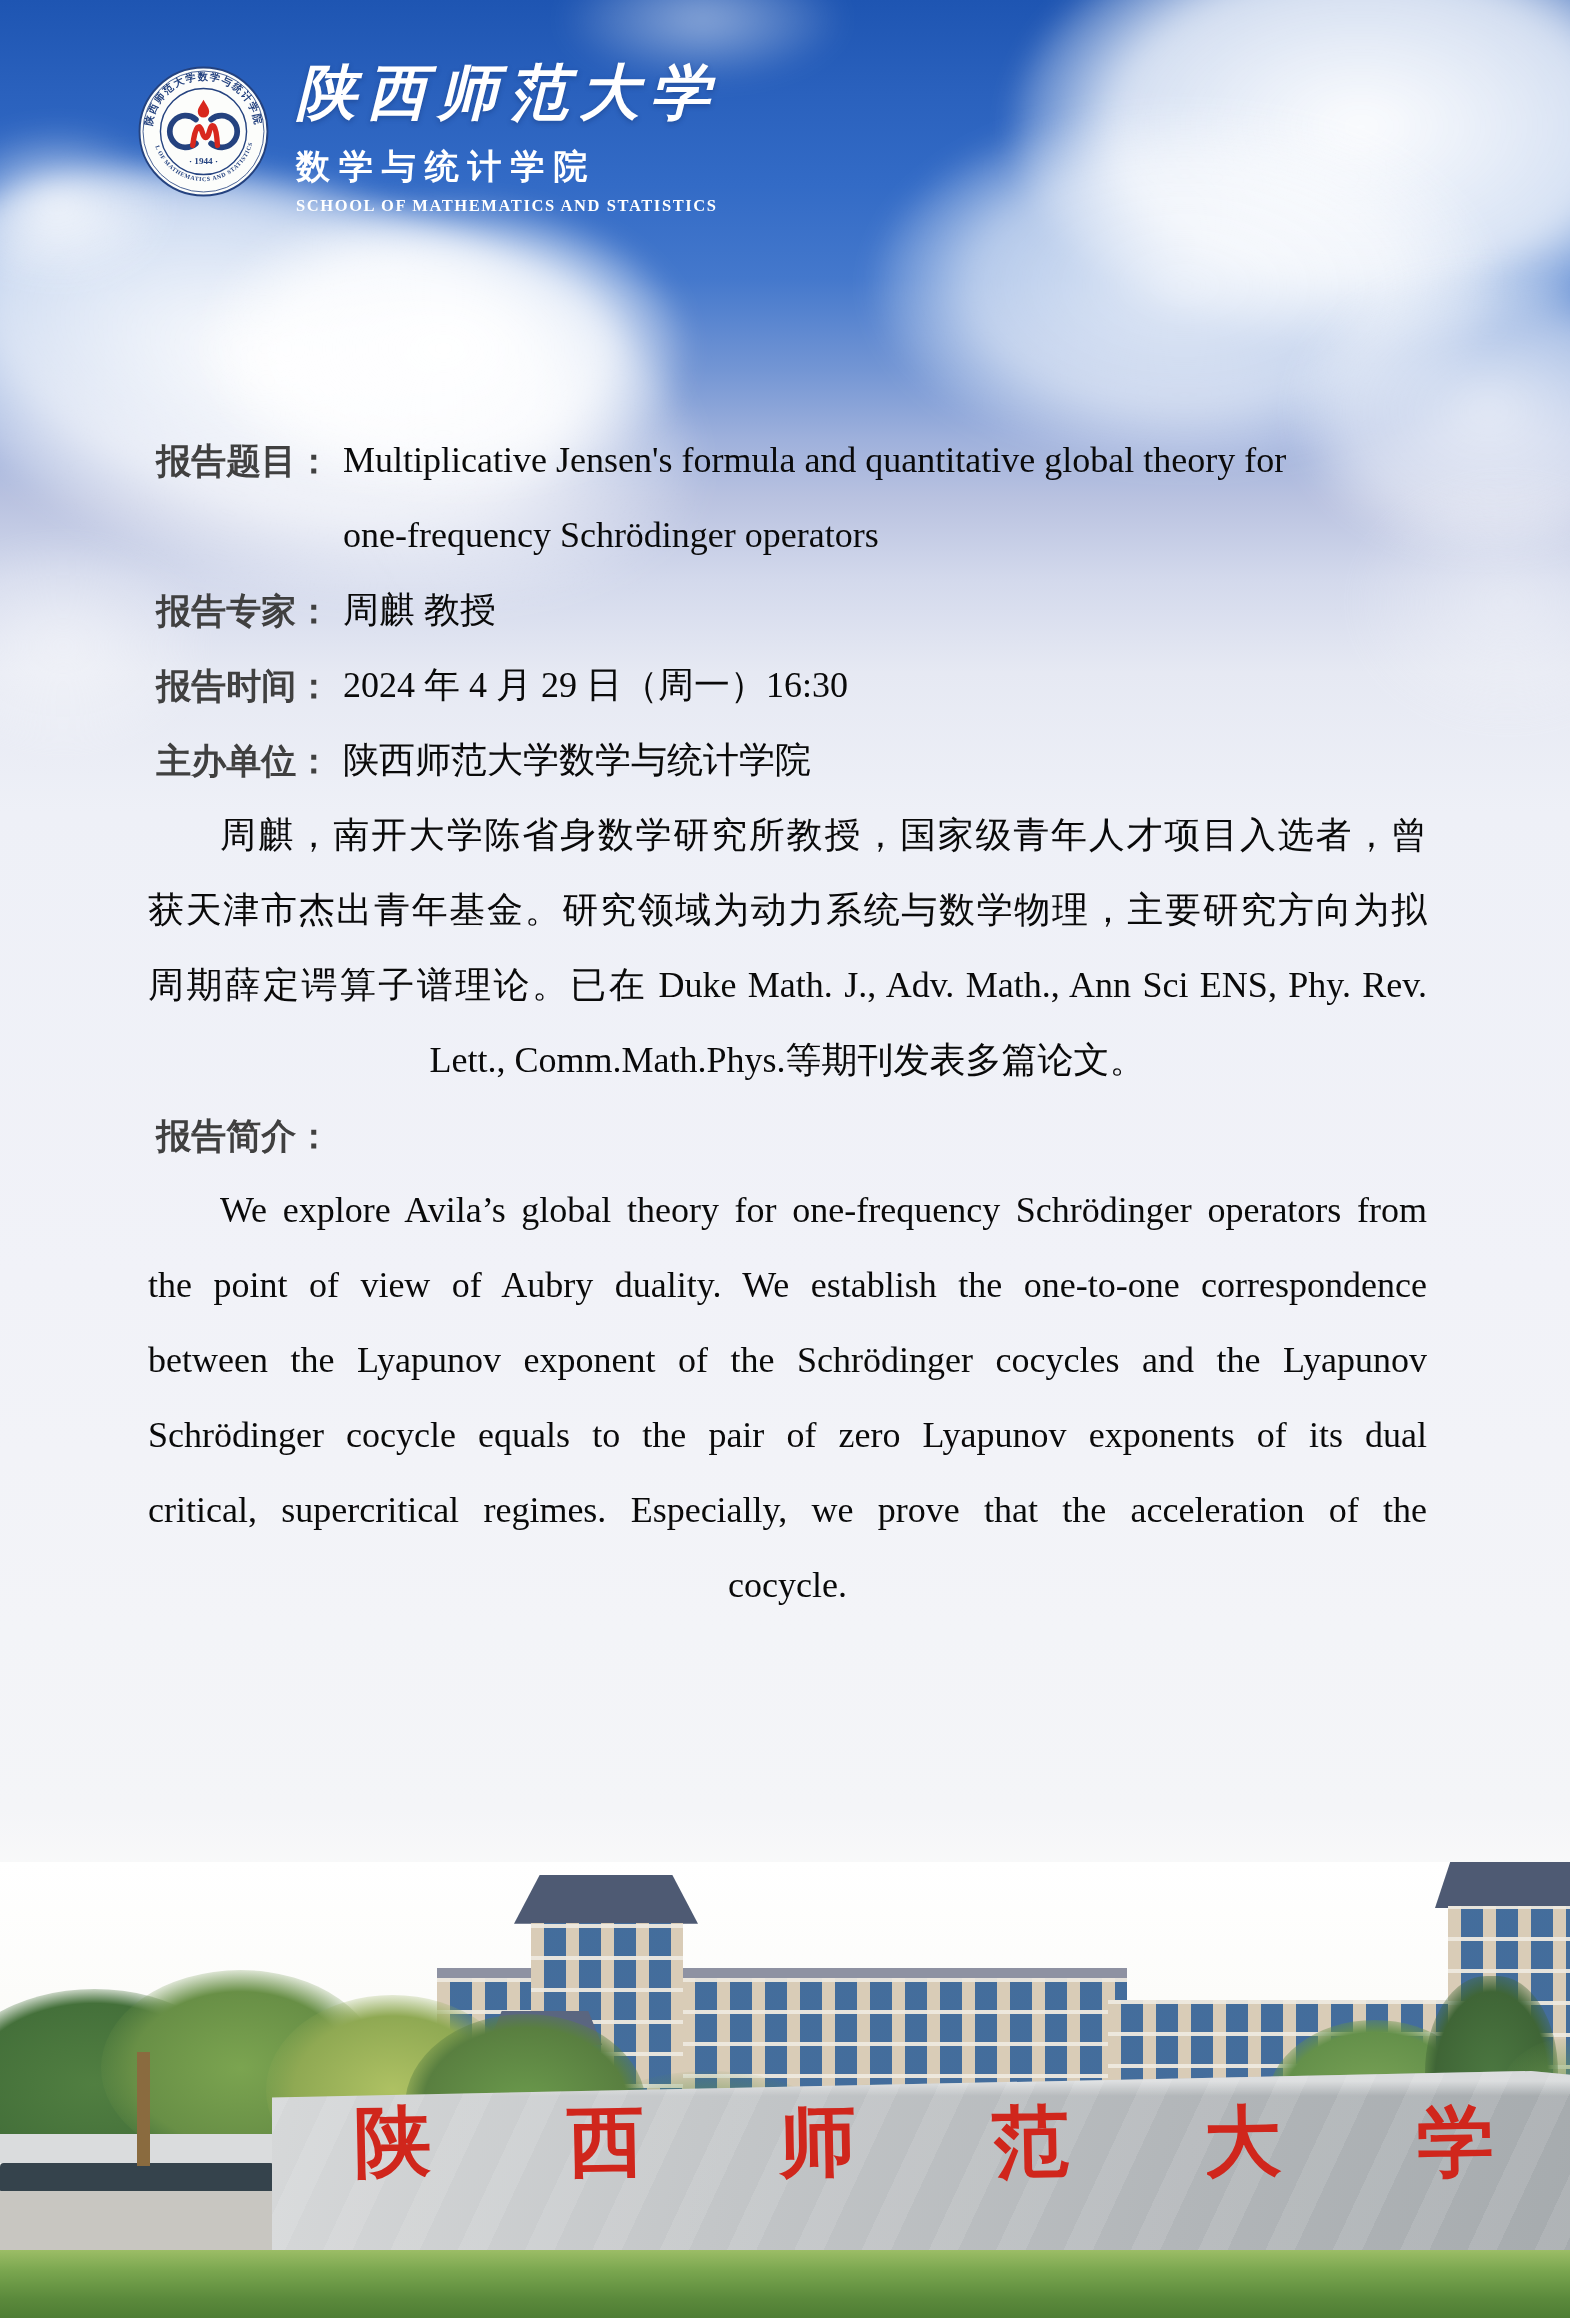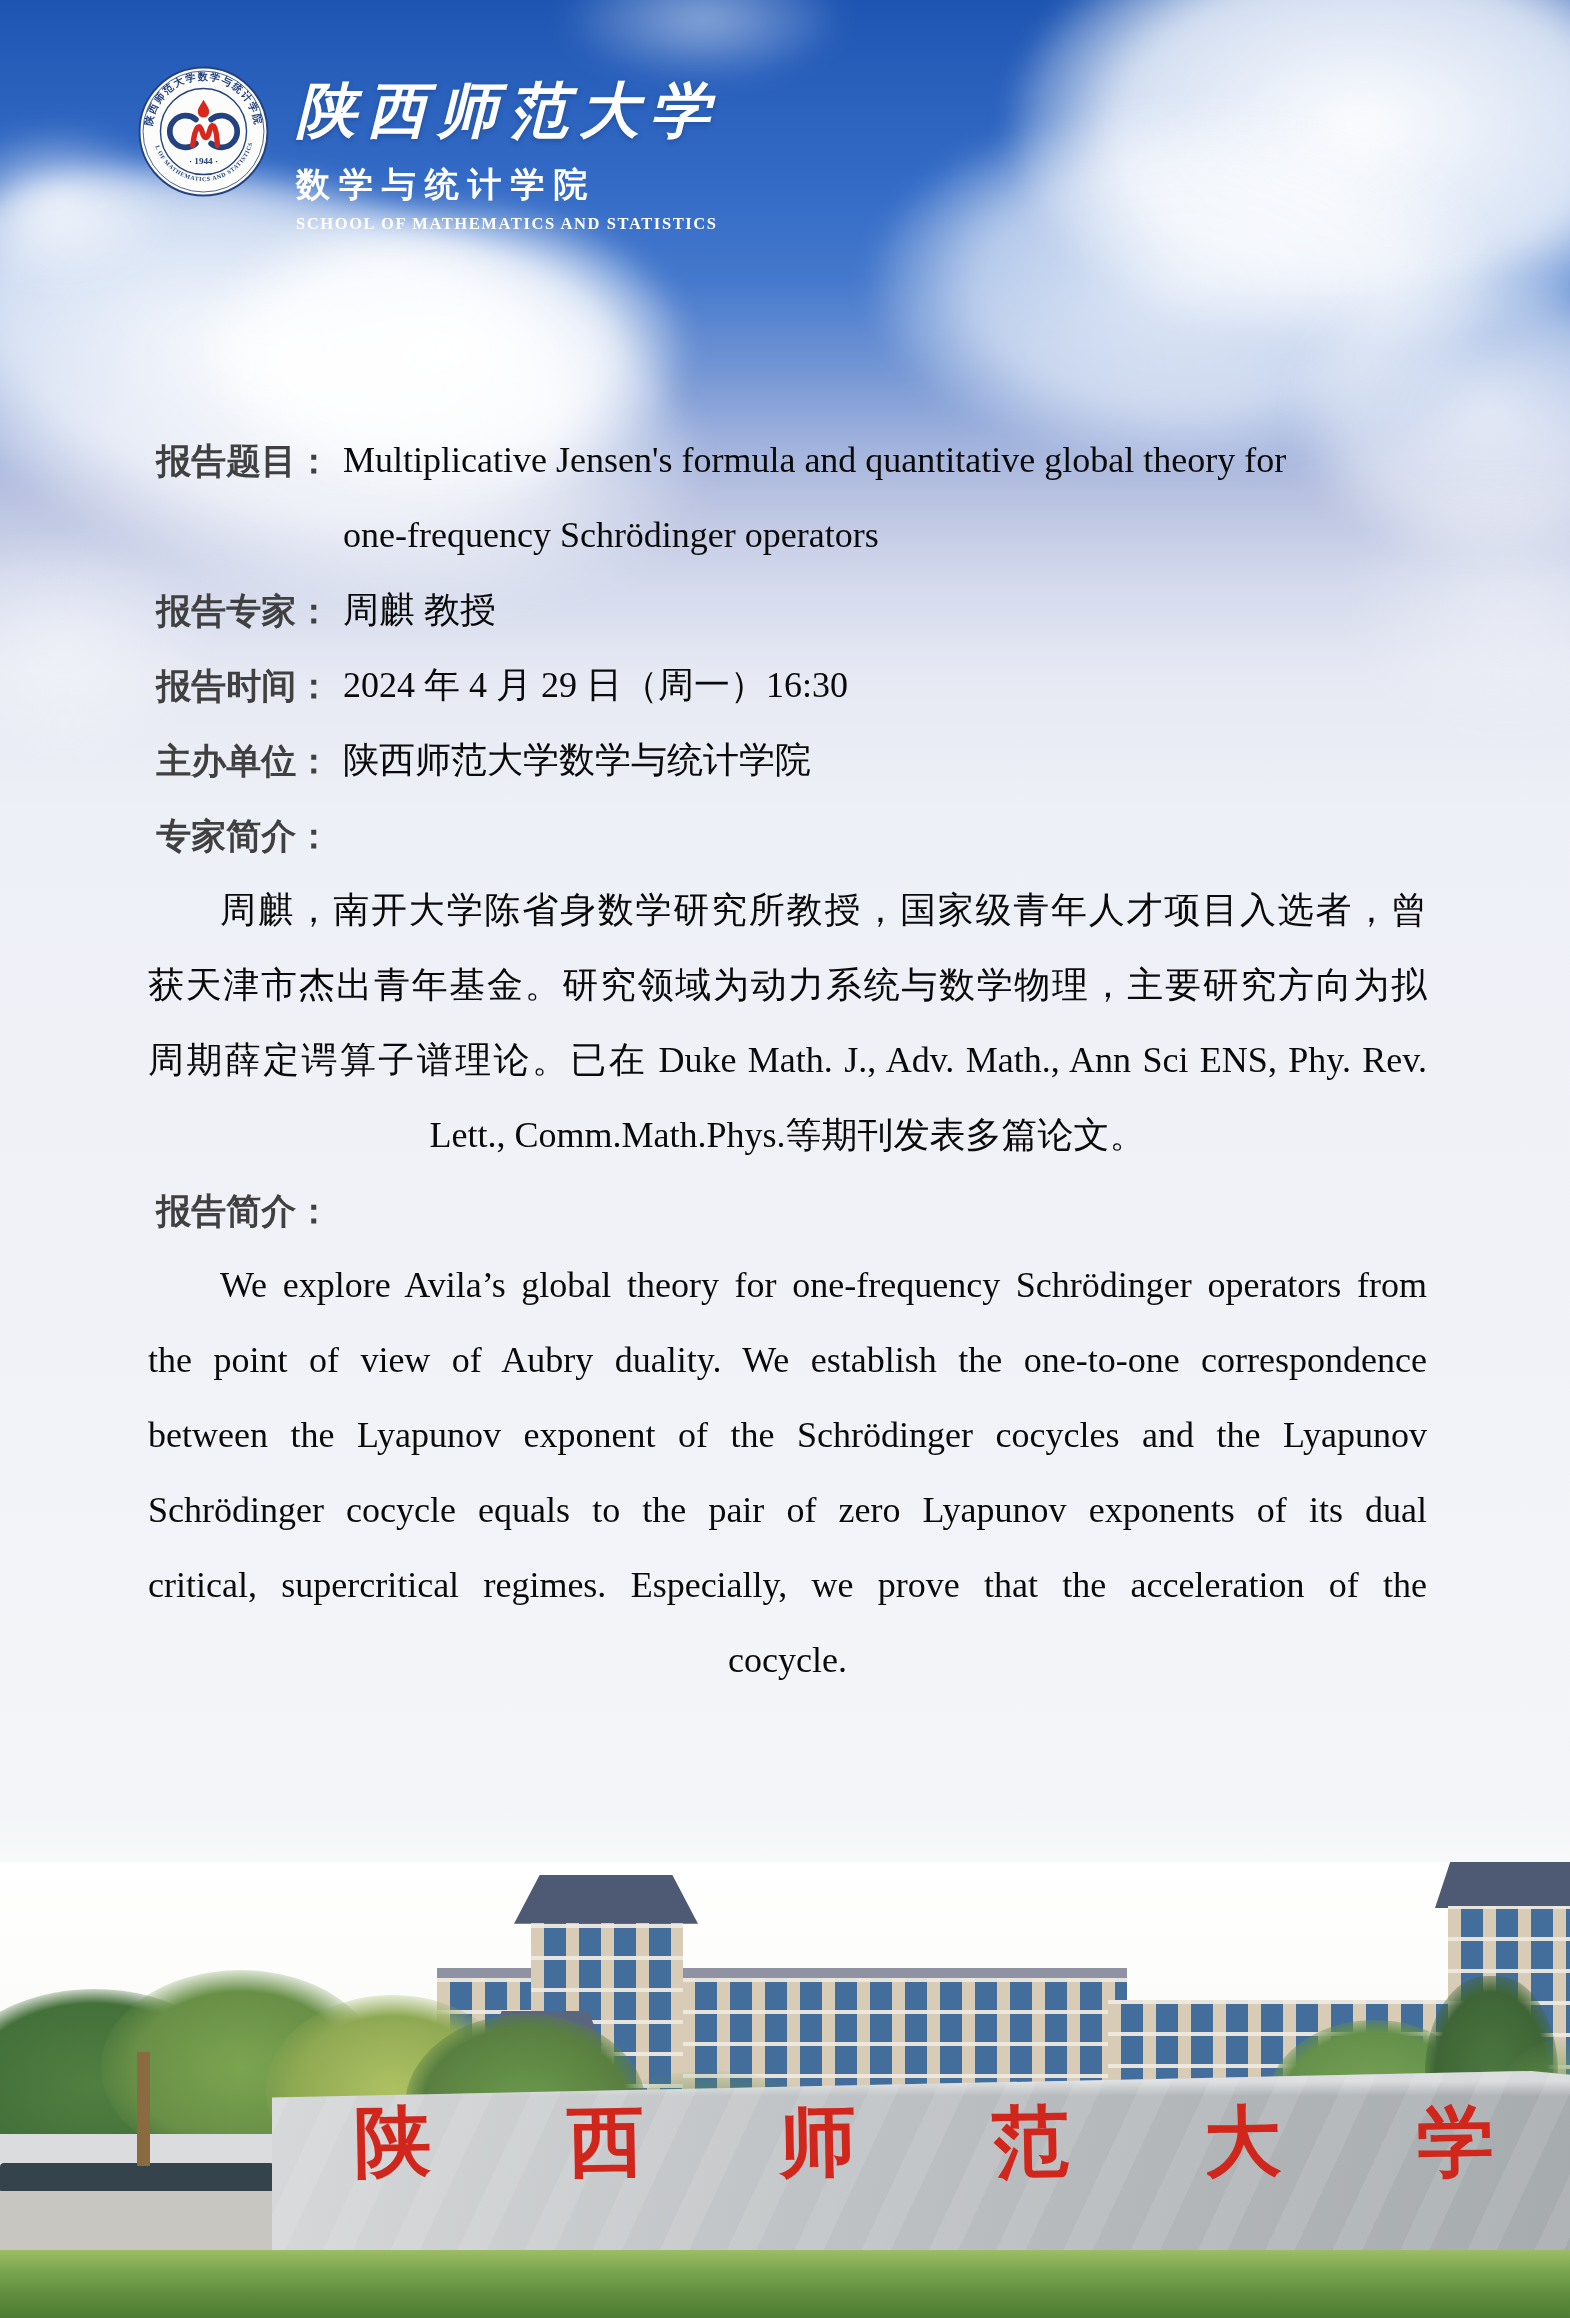--- a/index.html
+++ b/index.html
@@ -27,21 +27,21 @@
       background:radial-gradient(ellipse, rgba(255,255,255,.95) 0%, rgba(255,255,255,0) 72%);}
   .c7{left:-89px;top:532px;width:304px;height:228px;opacity:.5;
       background:radial-gradient(ellipse, rgba(255,255,255,.9) 0%, rgba(255,255,255,0) 70%);}
   .c8{left:1343px;top:469px;width:329px;height:266px;opacity:.42;
       background:radial-gradient(ellipse, rgba(255,255,255,.9) 0%, rgba(255,255,255,0) 70%);}
   .c9{left:557px;top:-44px;width:291px;height:127px;opacity:.55;
       background:radial-gradient(ellipse, rgba(255,255,255,.9) 0%, rgba(255,255,255,0) 70%);}
 
   
   .seal{position:absolute;left:137px;top:65px;z-index:3;}
-  .namecol{position:absolute;left:296px;top:71px;z-index:3;color:#fff;}
+  .namecol{position:absolute;left:296px;top:53px;z-index:3;color:#fff;}
   .uni-cn{font-size:60px;font-weight:700;font-style:italic;letter-spacing:10.8px;
           font-family:"Liberation Serif","DejaVu Serif",serif;
           text-shadow:0 1.9px 5px rgba(15,40,95,.35);white-space:nowrap;}
   .school-cn{font-size:34px;font-weight:700;letter-spacing:8.9px;margin-top:10px;
           font-family:"Liberation Sans","DejaVu Sans",sans-serif;white-space:nowrap;}
   .school-en{font-size:16.5px;font-weight:700;letter-spacing:1.6px;margin-top:5.7px;
           font-family:"Liberation Serif","DejaVu Serif",serif;white-space:nowrap;}
 
   
   .content{position:absolute;left:148px;top:423px;width:1279px;z-index:4;color:#0a0a0a;
@@ -139,21 +139,20 @@
   </div>
   <div class="inforow">
     <span class="lbl">报告时间：</span>
     <span class="val">2024 年 4 月 29 日（周一）16:30</span>
   </div>
   <div class="inforow">
     <span class="lbl">主办单位：</span>
     <span class="val">陕西师范大学数学与统计学院</span>
   </div>
 
-  <div class="secline lbl">专家简介：</div>
   <div class="jl ind">周麒，南开大学陈省身数学研究所教授，国家级青年人才项目入选者，曾</div>
   <div class="jl">获天津市杰出青年基金。研究领域为动力系统与数学物理，主要研究方向为拟</div>
   <div class="jl">周期薛定谔算子谱理论。已在 Duke Math. J., Adv. Math., Ann Sci ENS, Phy. Rev.</div>
   <div class="ll">Lett., Comm.Math.Phys.等期刊发表多篇论文。</div>
 
   <div class="secline lbl">报告简介：</div>
   <div class="jl ind">We explore Avila’s global theory for one-frequency Schrödinger operators from</div>
   <div class="jl">the point of view of Aubry duality. We establish the one-to-one correspondence</div>
   <div class="jl">between the Lyapunov exponent of the Schrödinger cocycles and the Lyapunov</div>
   <div class="jl">Schrödinger cocycle equals to the pair of zero Lyapunov exponents of its dual</div>

